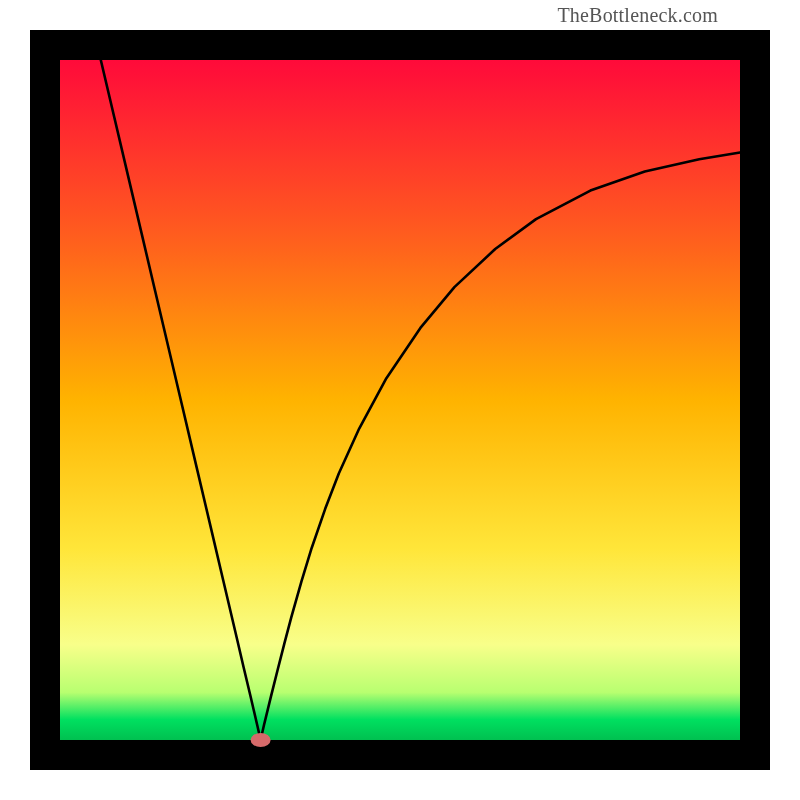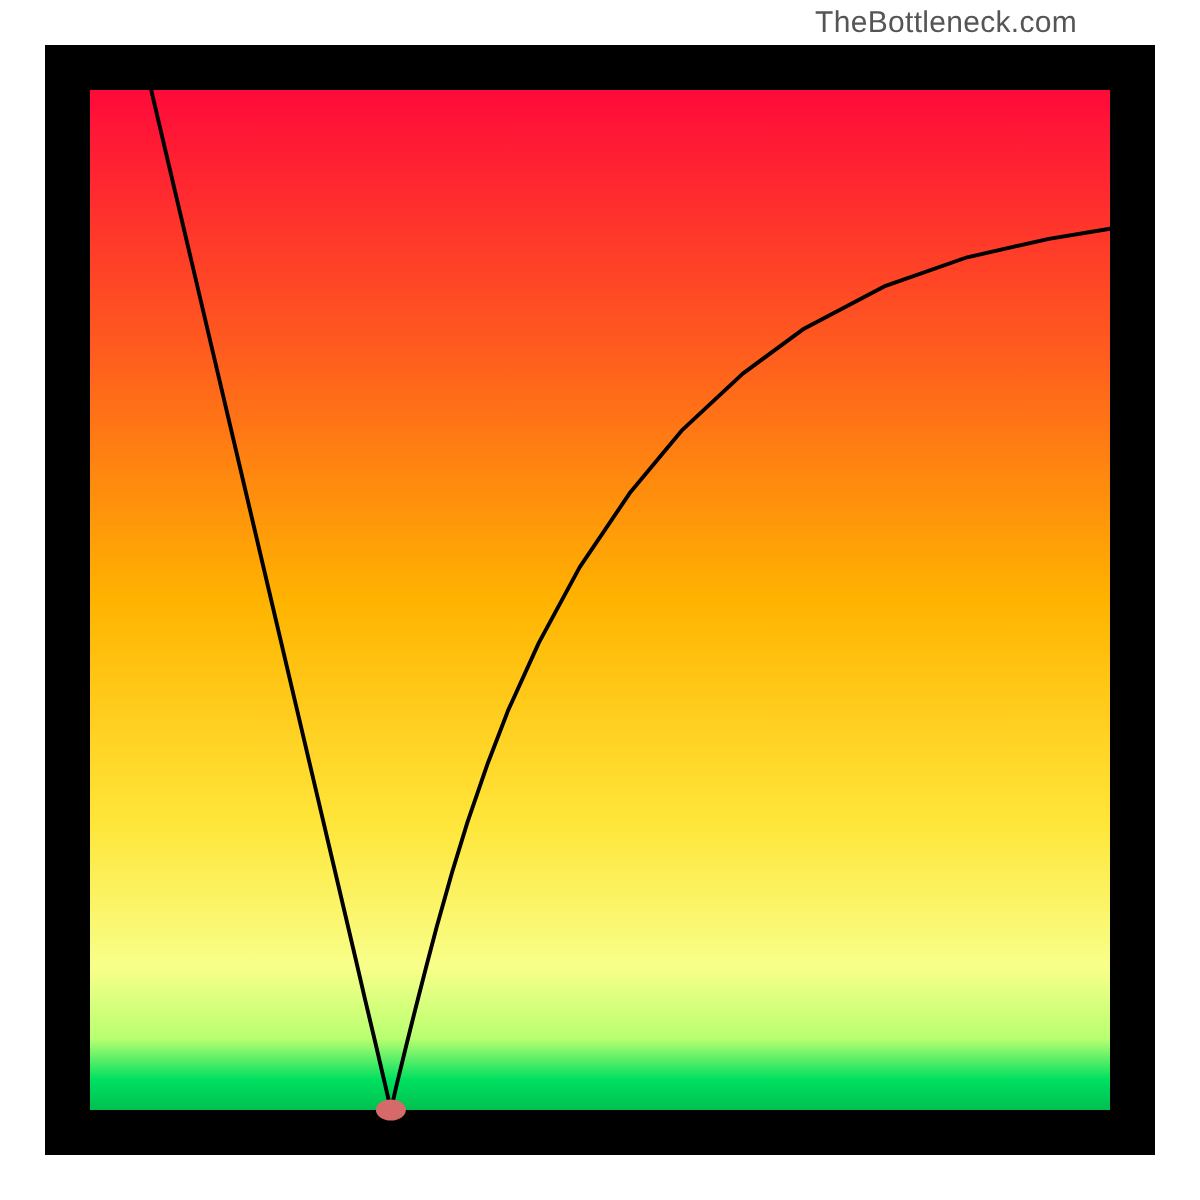--- a/index.html
+++ b/index.html
@@ -5,20 +5,21 @@
   body {
     margin: 0;
     padding: 0;
     background: #fff;
     font-family: Arial, Helvetica, sans-serif;
   }
   .wrap {
     width: 728px;
     height: 800px;
     position: relative;
+    font-family: Liberation Serif, serif;
   }
   .watermark {
     position: absolute;
     top: 4px;
     right: 10px;
     color: #555;
     font-size: 20px;
     letter-spacing: 0.2px;
   }
   svg.chart {

